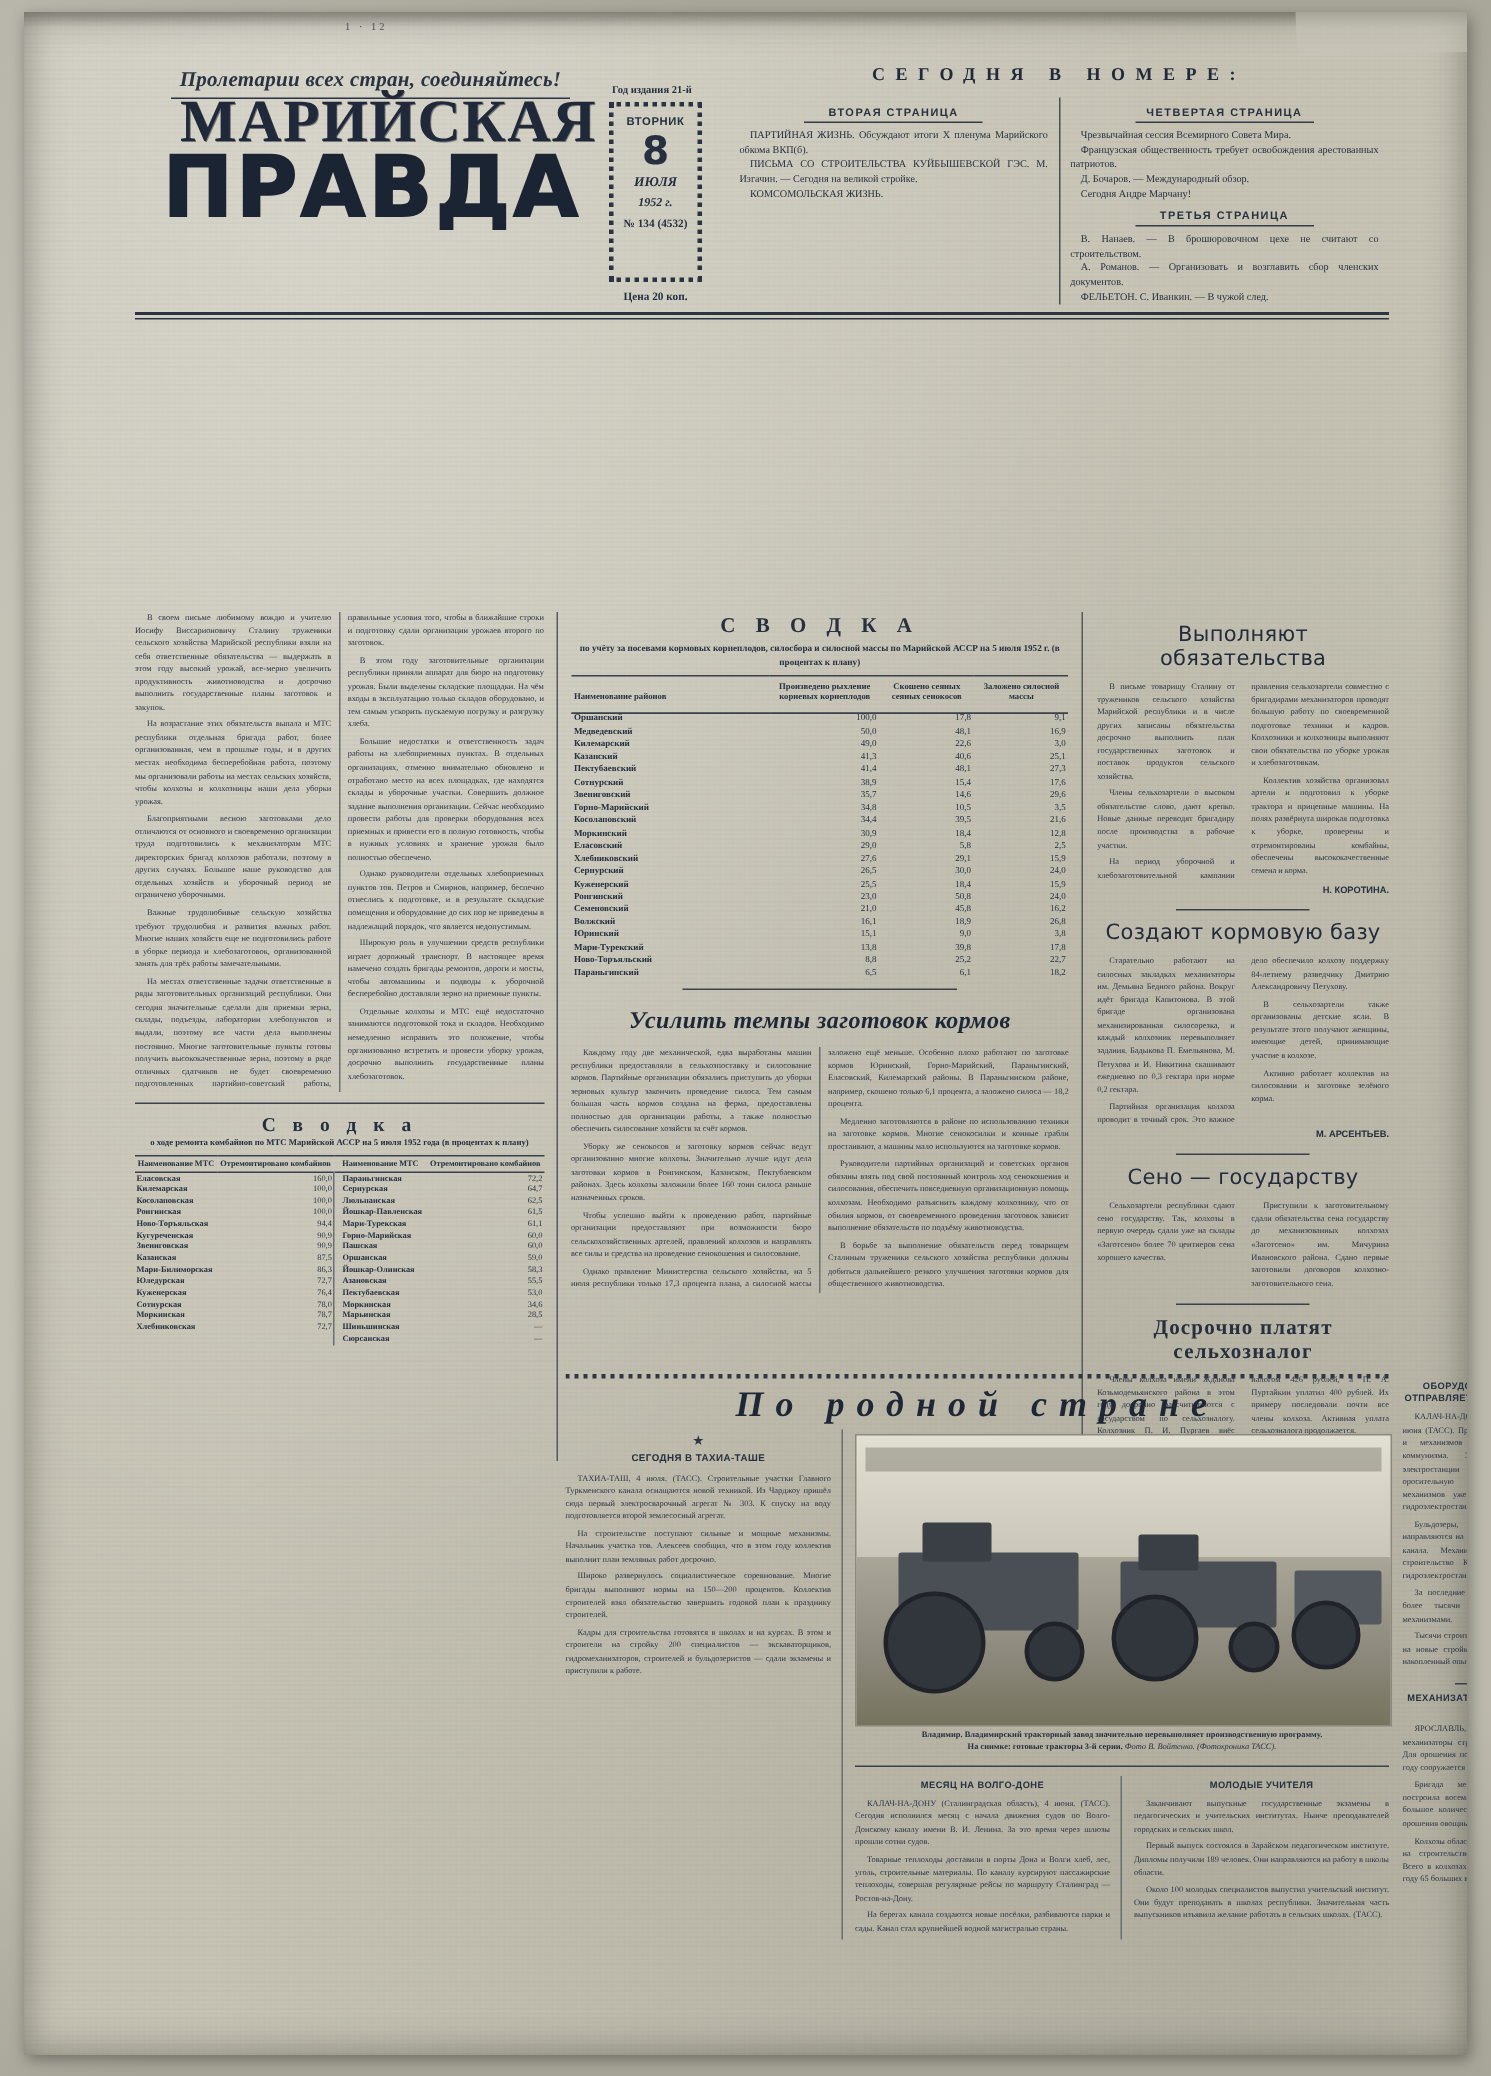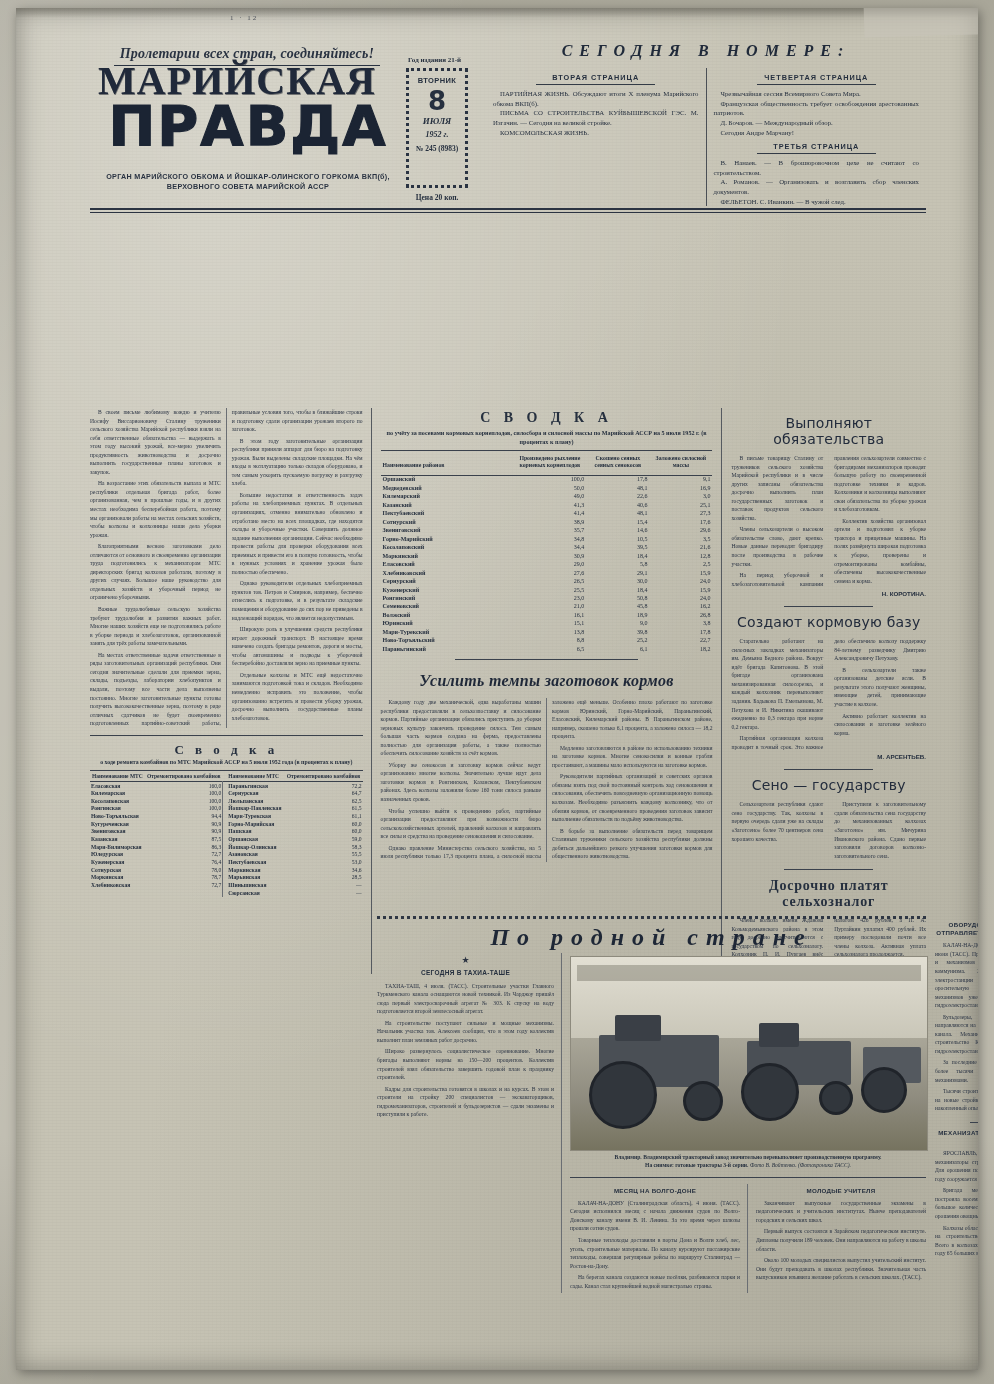--- a/index.html
+++ b/index.html
@@ -29,21 +29,21 @@
   .inner{position:absolute;left:74px;top:4px;width:836px;}
 
   
   .mast{position:relative;height:184px;}
   .slogan{
     position:absolute;left:24px;top:34px;width:266px;text-align:center;
     font-style:italic;font-weight:bold;font-size:14px;letter-spacing:.2px;
     color:#2a3342;border-bottom:1.5px solid #2a3342;padding-bottom:3px;
   }
   .logo1{
-    position:absolute;left:8px;top:50px;width:300px;text-align:left;
+    position:absolute;left:8px;top:50px;width:300px;text-align:right;
     font-weight:bold;font-size:40px;letter-spacing:1px;line-height:.95;
     color:#20293a;text-shadow:.6px .6px 0 rgba(20,25,38,.5);
   }
   .logo2{
     position:absolute;left:8px;top:88px;width:300px;text-align:center;
     font-weight:bold;font-size:56px;letter-spacing:2px;line-height:.92;
     color:#1b2433;
     -webkit-text-stroke:1.2px #1b2433;
     font-family:"DejaVu Sans", sans-serif;
   }
@@ -59,22 +59,22 @@
   }
   .datebox .dow{font-size:7.5px;font-weight:bold;letter-spacing:.4px;font-family:"Liberation Sans",sans-serif;}
   .datebox .day{font-size:26px;font-weight:bold;line-height:1.05;margin-top:3px;font-family:"DejaVu Sans",sans-serif;}
   .datebox .mon{font-size:9px;font-weight:bold;font-style:italic;margin-top:1px;}
   .datebox .yr{font-size:8px;font-style:italic;font-weight:bold;margin-top:4px;}
   .datebox .num{font-size:7.5px;font-weight:bold;margin-top:5px;}
   .price{position:absolute;left:316px;top:181px;width:62px;text-align:center;font-size:7.5px;font-weight:bold;}
 
   .today{position:absolute;left:396px;top:30px;width:440px;}
   .today h1{
-    margin:0;text-align:center;font-size:16px;letter-spacing:7px;font-weight:bold;
-    font-family:"Liberation Serif",serif;color:#202a3a;font-style:italic;
+    margin:0;text-align:center;font-size:12px;letter-spacing:7px;font-weight:bold;
+    font-family:"Liberation Serif",serif;color:#202a3a;
   }
   .today .cols{display:flex;margin-top:8px;gap:0;}
   .today .c{flex:1;padding:0 7px;}
   .today .c.left{border-right:1px solid #4a4f55;}
   .toc-h{
     text-align:center;font-size:7.3px;font-weight:bold;letter-spacing:1px;
     font-family:"Liberation Sans",sans-serif;margin:5px 0 2px;
   }
   .toc-rule{width:58%;margin:0 auto 4px;border-bottom:1.4px solid #333b46;}
   .toc-i{font-size:6.8px;line-height:1.42;text-indent:7px;text-align:justify;}
@@ -180,29 +180,28 @@
     <div class="grain"></div>
     <div class="edge-fold"></div>
     <div class="tick">1 · 12</div>
 
     <div class="inner">
 
       <div class="mast">
         <div class="slogan">Пролетарии всех стран, соединяйтесь!</div>
         <div class="logo1">МАРИЙСКАЯ</div>
         <div class="logo2">ПРАВДА</div>
-        <div class="organ">ОРГАН МАРИЙСКОГО ОБКОМА И ЙОШКАР-ОЛИНСКОГО ГОРКОМА ВКП(б), ВЕРХОВНОГО СОВЕТА МАРИЙСКОЙ АССР</div>
 
         <div class="yeartxt">Год издания 21-й</div>
         <div class="datebox">
           <div class="dow">ВТОРНИК</div>
           <div class="day">8</div>
           <div class="mon">ИЮЛЯ</div>
           <div class="yr">1952 г.</div>
-          <div class="num">№ 245 (8983)</div>
+          <div class="num">№ 134 (4532)</div>
         </div>
         <div class="price">Цена 20 коп.</div>
 
         <div class="today">
           <h1>СЕГОДНЯ В НОМЕРЕ:</h1>
           <div class="cols">
             <div class="c left">
               <div>
                 <div class="toc-h">ВТОРАЯ СТРАНИЦА</div>
                 <div class="toc-rule"></div>

